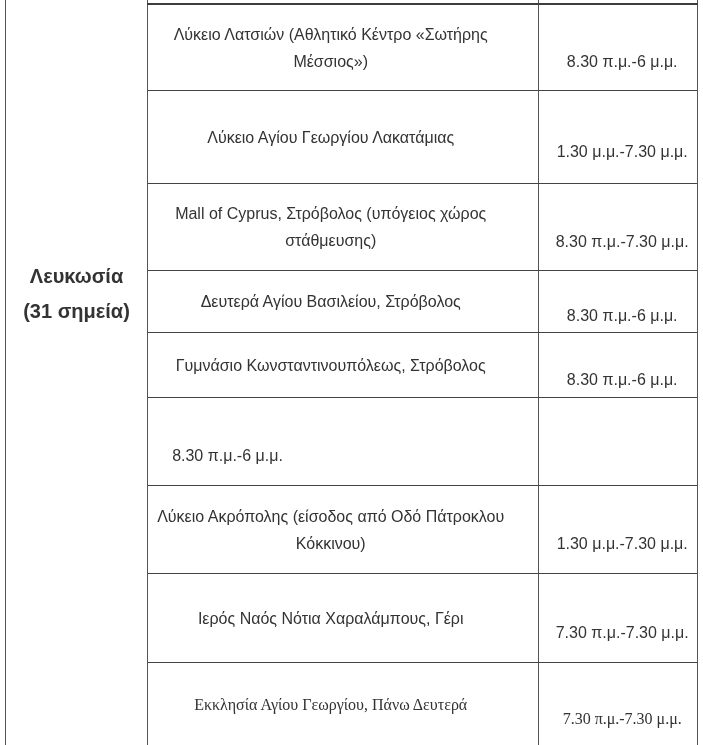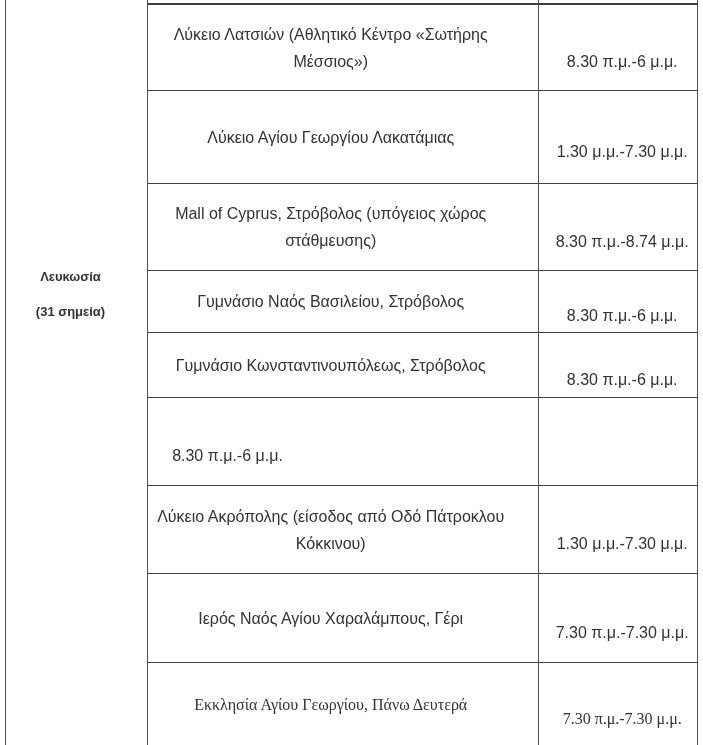--- a/index.html
+++ b/index.html
@@ -33,26 +33,26 @@
     position: absolute;
     left: 147px;
     top: 3px;
     width: 551px;
     height: 2px;
     background: #3d3d3d;
   }
   
   .region-cell {
     position: absolute;
-    left: 0;
+    left: 6px;
     top: 259px;
     width: 141px;
     text-align: center;
     font-weight: bold;
-    font-size: 13px;
+    font-size: 20px;
     line-height: 35px;
     color: #333333;
   }
   
   .rows {
     position: absolute;
     left: 148px;
     top: 5px;
     width: 549px;
   }
@@ -103,44 +103,44 @@
       <div class="cell hours">8.30 π.μ.-6 μ.μ.</div>
     </div>
 
     <div class="row" style="height:93px">
       <div class="cell loc">Λύκειο Αγίου Γεωργίου Λακατάμιας</div>
       <div class="cell hours">1.30 μ.μ.-7.30 μ.μ.</div>
     </div>
 
     <div class="row" style="height:87px">
       <div class="cell loc">Mall of Cyprus, Στρόβολος (υπόγειος χώρος στάθμευσης)</div>
-      <div class="cell hours">8.30 π.μ.-8.74 μ.μ.</div>
+      <div class="cell hours">8.30 π.μ.-7.30 μ.μ.</div>
     </div>
 
     <div class="row" style="height:62px">
-      <div class="cell loc">Γυμνάσιο Ναός Βασιλείου, Στρόβολος</div>
+      <div class="cell loc">Δευτερά Αγίου Βασιλείου, Στρόβολος</div>
       <div class="cell hours">8.30 π.μ.-6 μ.μ.</div>
     </div>
 
     <div class="row" style="height:65px">
       <div class="cell loc">Γυμνάσιο Κωνσταντινουπόλεως, Στρόβολος</div>
       <div class="cell hours">8.30 π.μ.-6 μ.μ.</div>
     </div>
 
     <div class="row" style="height:88px">
       <div class="cell hours">8.30 π.μ.-6 μ.μ.</div>
     </div>
 
     <div class="row" style="height:88px">
       <div class="cell loc">Λύκειο Ακρόπολης (είσοδος από Οδό Πάτροκλου Κόκκινου)</div>
       <div class="cell hours">1.30 μ.μ.-7.30 μ.μ.</div>
     </div>
 
     <div class="row" style="height:89px">
-      <div class="cell loc">Ιερός Ναός Αγίου Χαραλάμπους, Γέρι</div>
+      <div class="cell loc">Ιερός Ναός Νότια Χαραλάμπους, Γέρι</div>
       <div class="cell hours">7.30 π.μ.-7.30 μ.μ.</div>
     </div>
 
     <div class="row last" style="height:82px">
       <div class="cell loc">Εκκλησία Αγίου Γεωργίου, Πάνω Δευτερά</div>
       <div class="cell hours">7.30 π.μ.-7.30 μ.μ.</div>
     </div>
 
   </div>
 </div>

